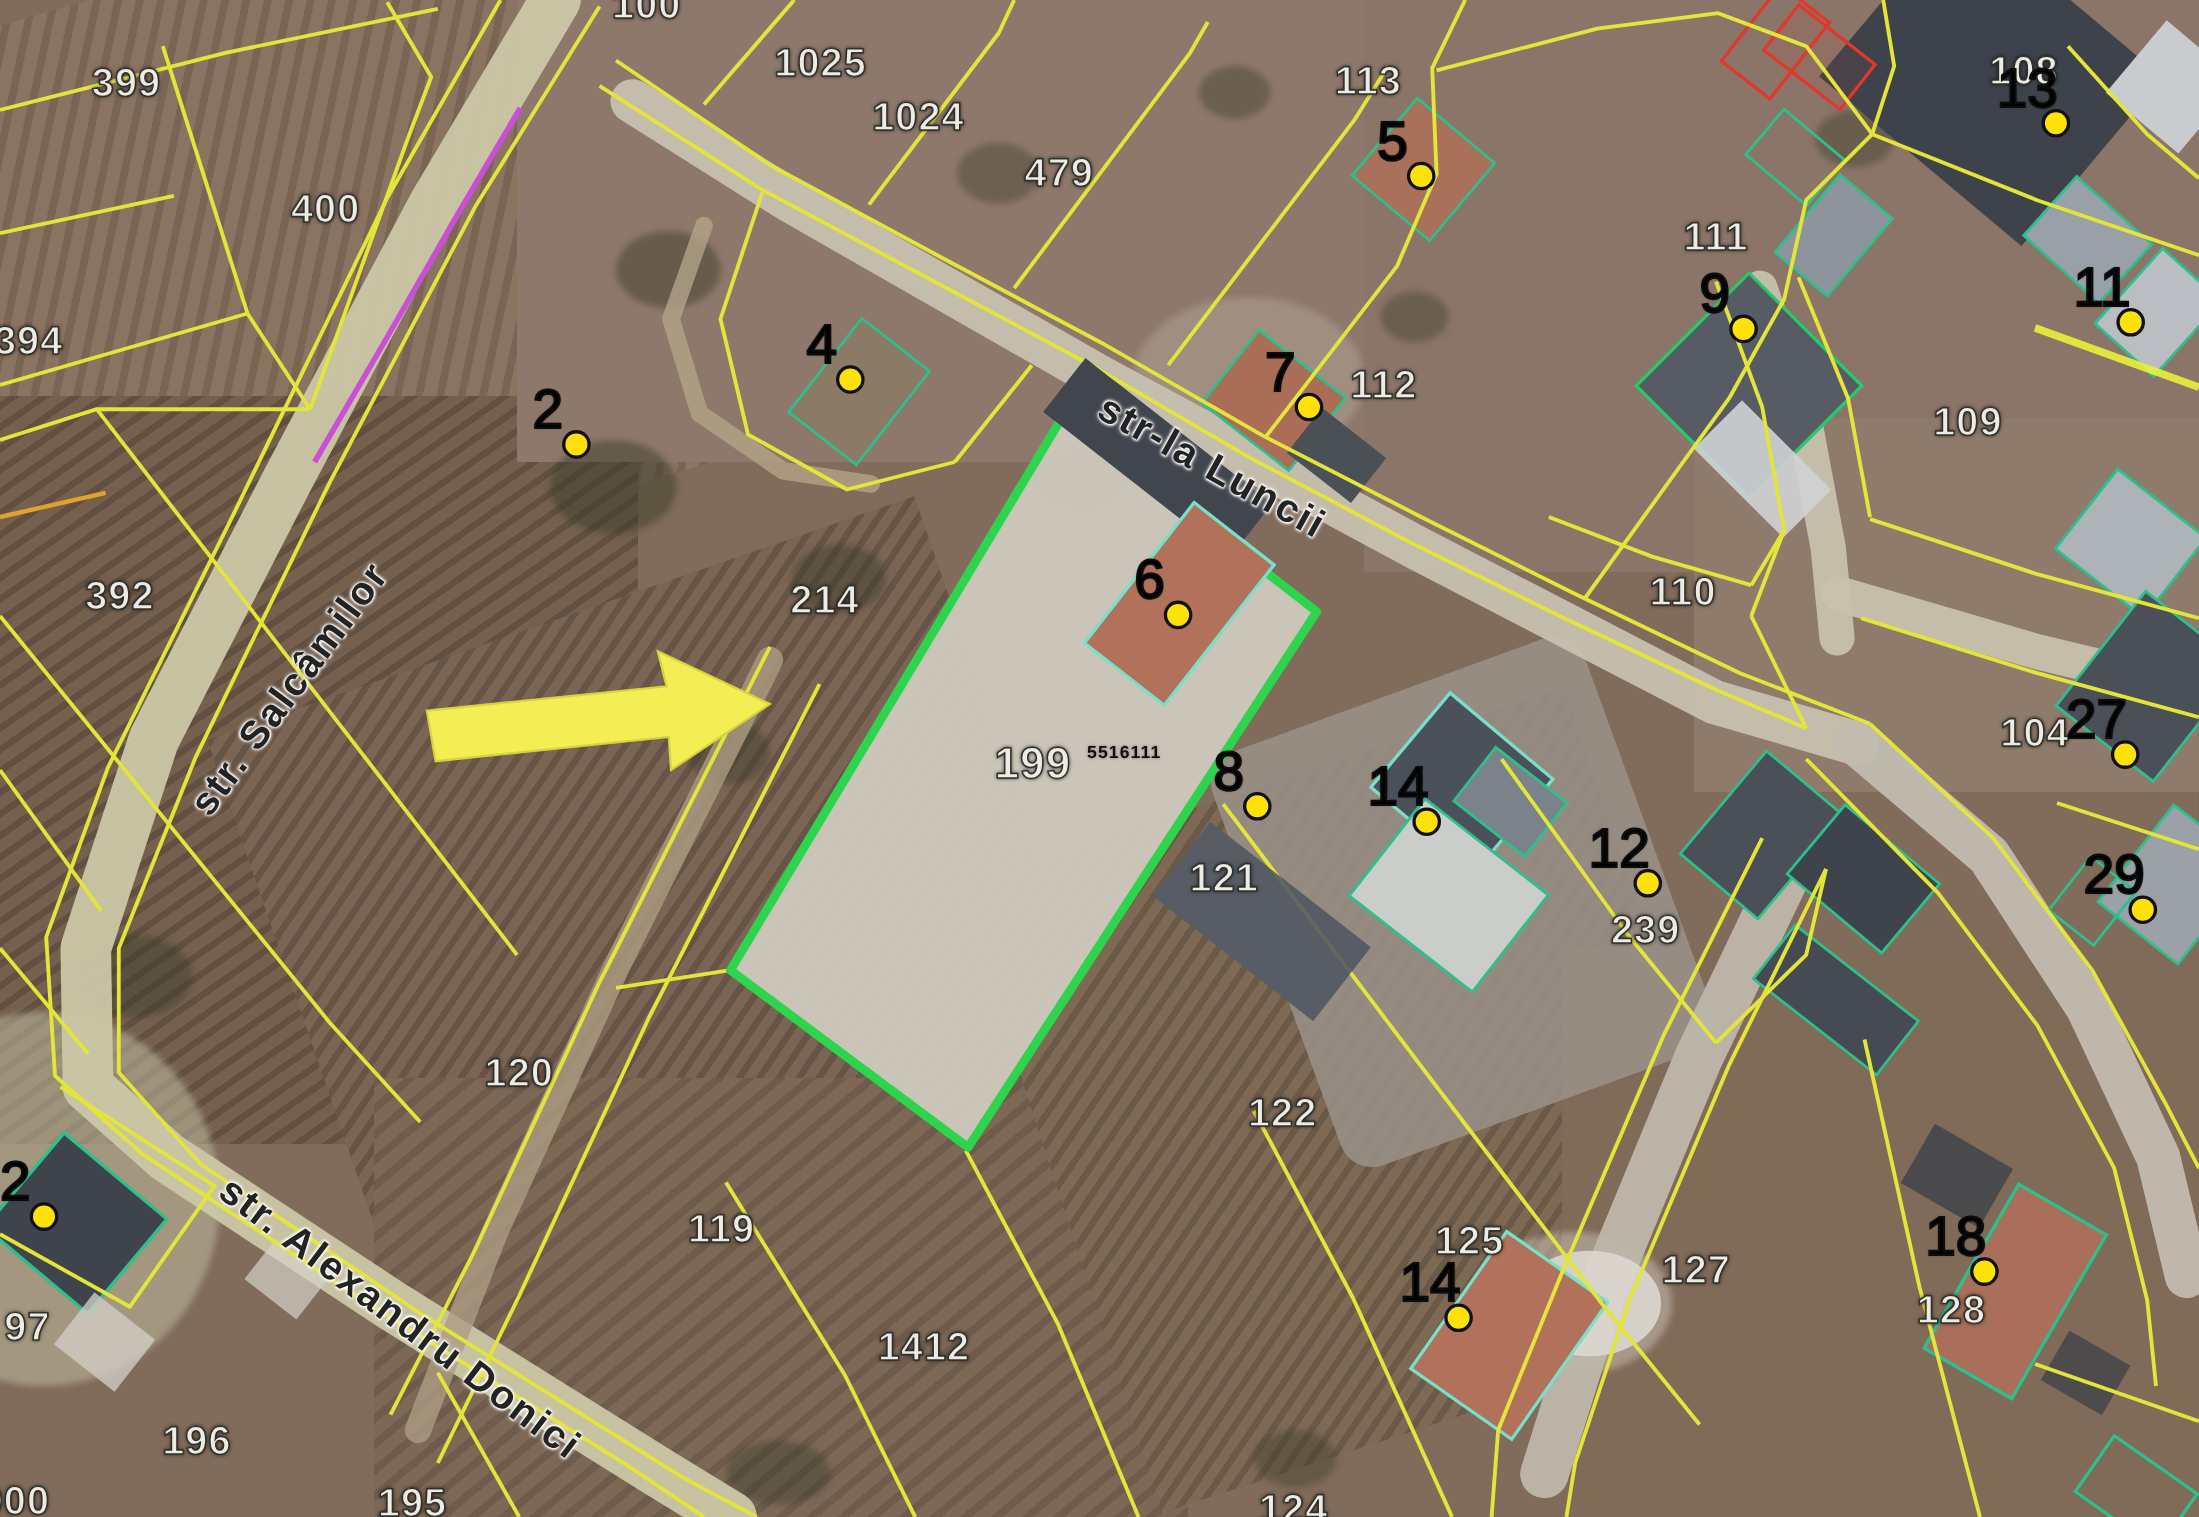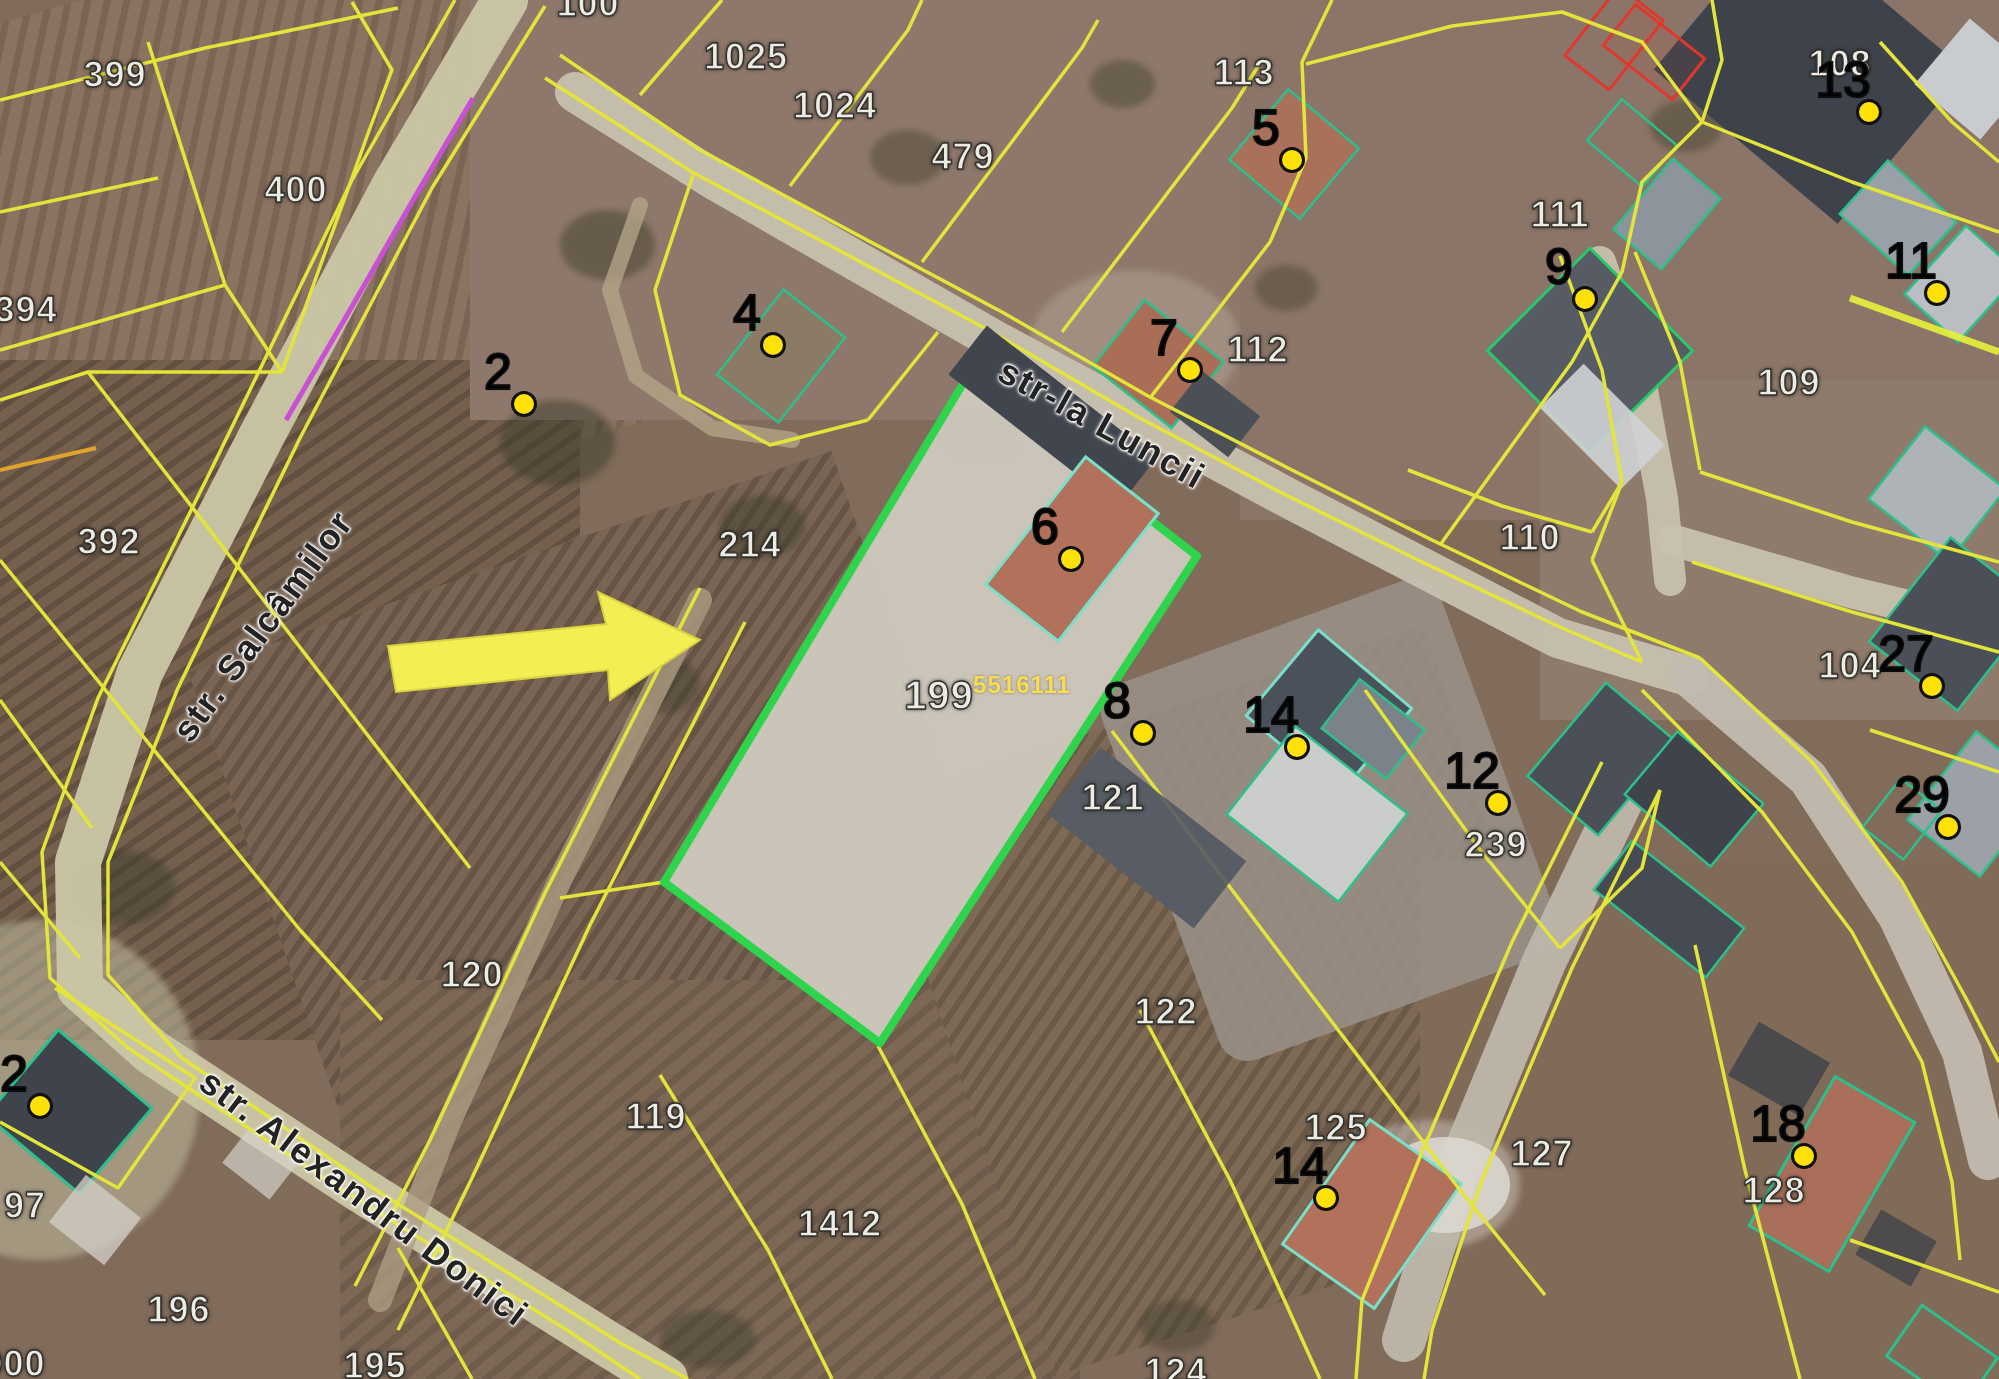--- a/index.html
+++ b/index.html
@@ -7,21 +7,21 @@
        background:#816b5a;font-family:"Liberation Sans",sans-serif;}
   .terrain,.labels{position:absolute;inset:0;}
   .patch{position:absolute;}
   .blob{position:absolute;border-radius:50%;filter:blur(3px);}
   svg.overlay{position:absolute;left:0;top:0;}
   .plabel{position:absolute;transform:translate(-50%,-50%);
     font-weight:bold;font-size:36px;color:#edece4;letter-spacing:1px;
     -webkit-text-stroke:1.3px #30302c;
     text-shadow:0 0 4px rgba(20,20,20,.85),0 0 2px rgba(20,20,20,.9);
     white-space:nowrap;pointer-events:none;}
-  .plabel.code{font-size:24px;color:#fde047;-webkit-text-stroke:0;
+  .plabel.code{font-size:16px;color:#000000;-webkit-text-stroke:0;
     text-shadow:0 0 3px rgba(90,90,90,.8);opacity:.92;font-weight:bold;}
   .street{position:absolute;transform:translate(-50%,-50%);
     font-weight:bold;color:#232323;white-space:nowrap;letter-spacing:2px;
     text-shadow:0 0 5px #fff,0 0 3px #fff,1px 1px 2px #fff,-1px -1px 2px #fff;}
   .marker-dot{position:absolute;width:26px;height:26px;border-radius:50%;
     background:#ffe10a;border:3px solid #101010;box-sizing:border-box;
     transform:translate(-50%,-50%);cursor:pointer;}
   .marker-num{position:absolute;transform:translate(-50%,-50%);
     font-weight:normal;font-size:50px;color:#000000;
     -webkit-text-stroke:2px #0c0c0c;text-shadow:0 0 2px #000;

